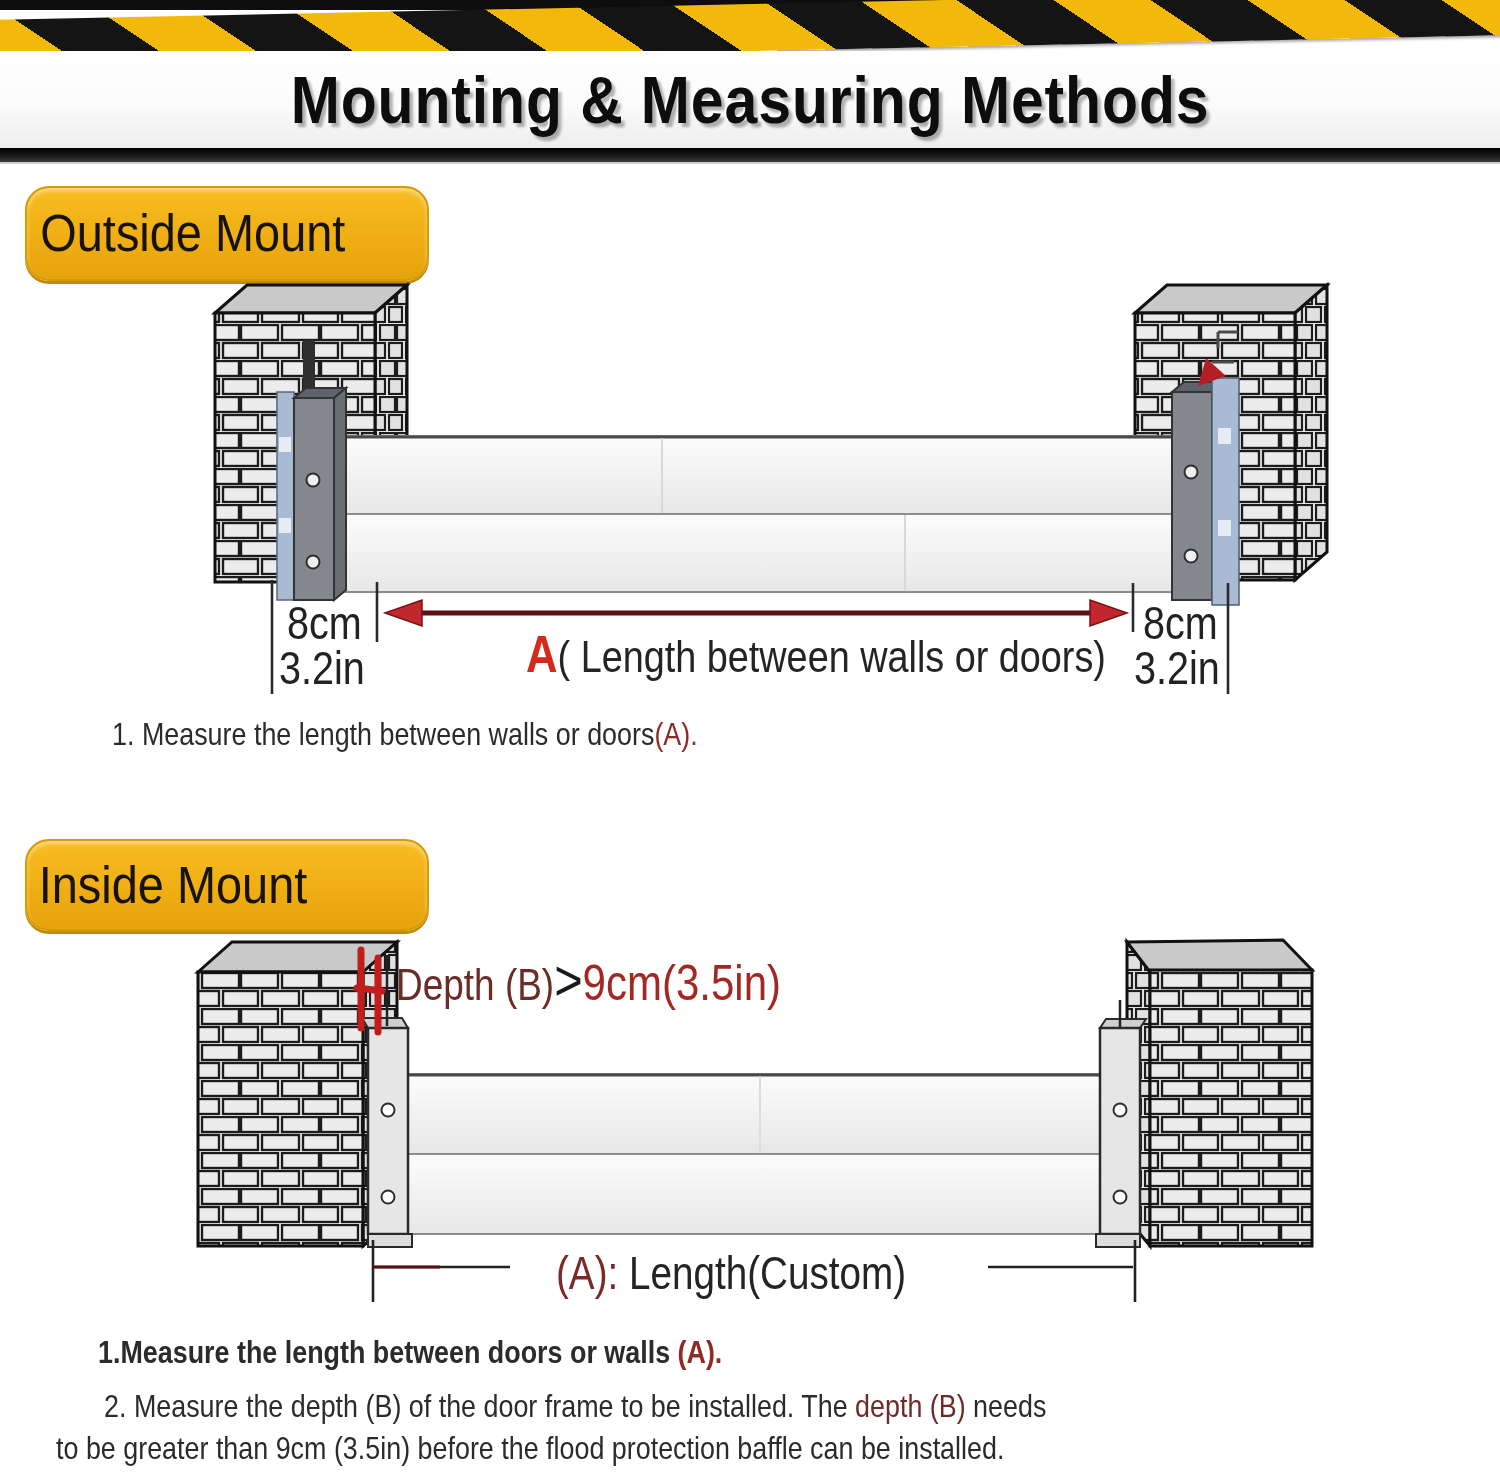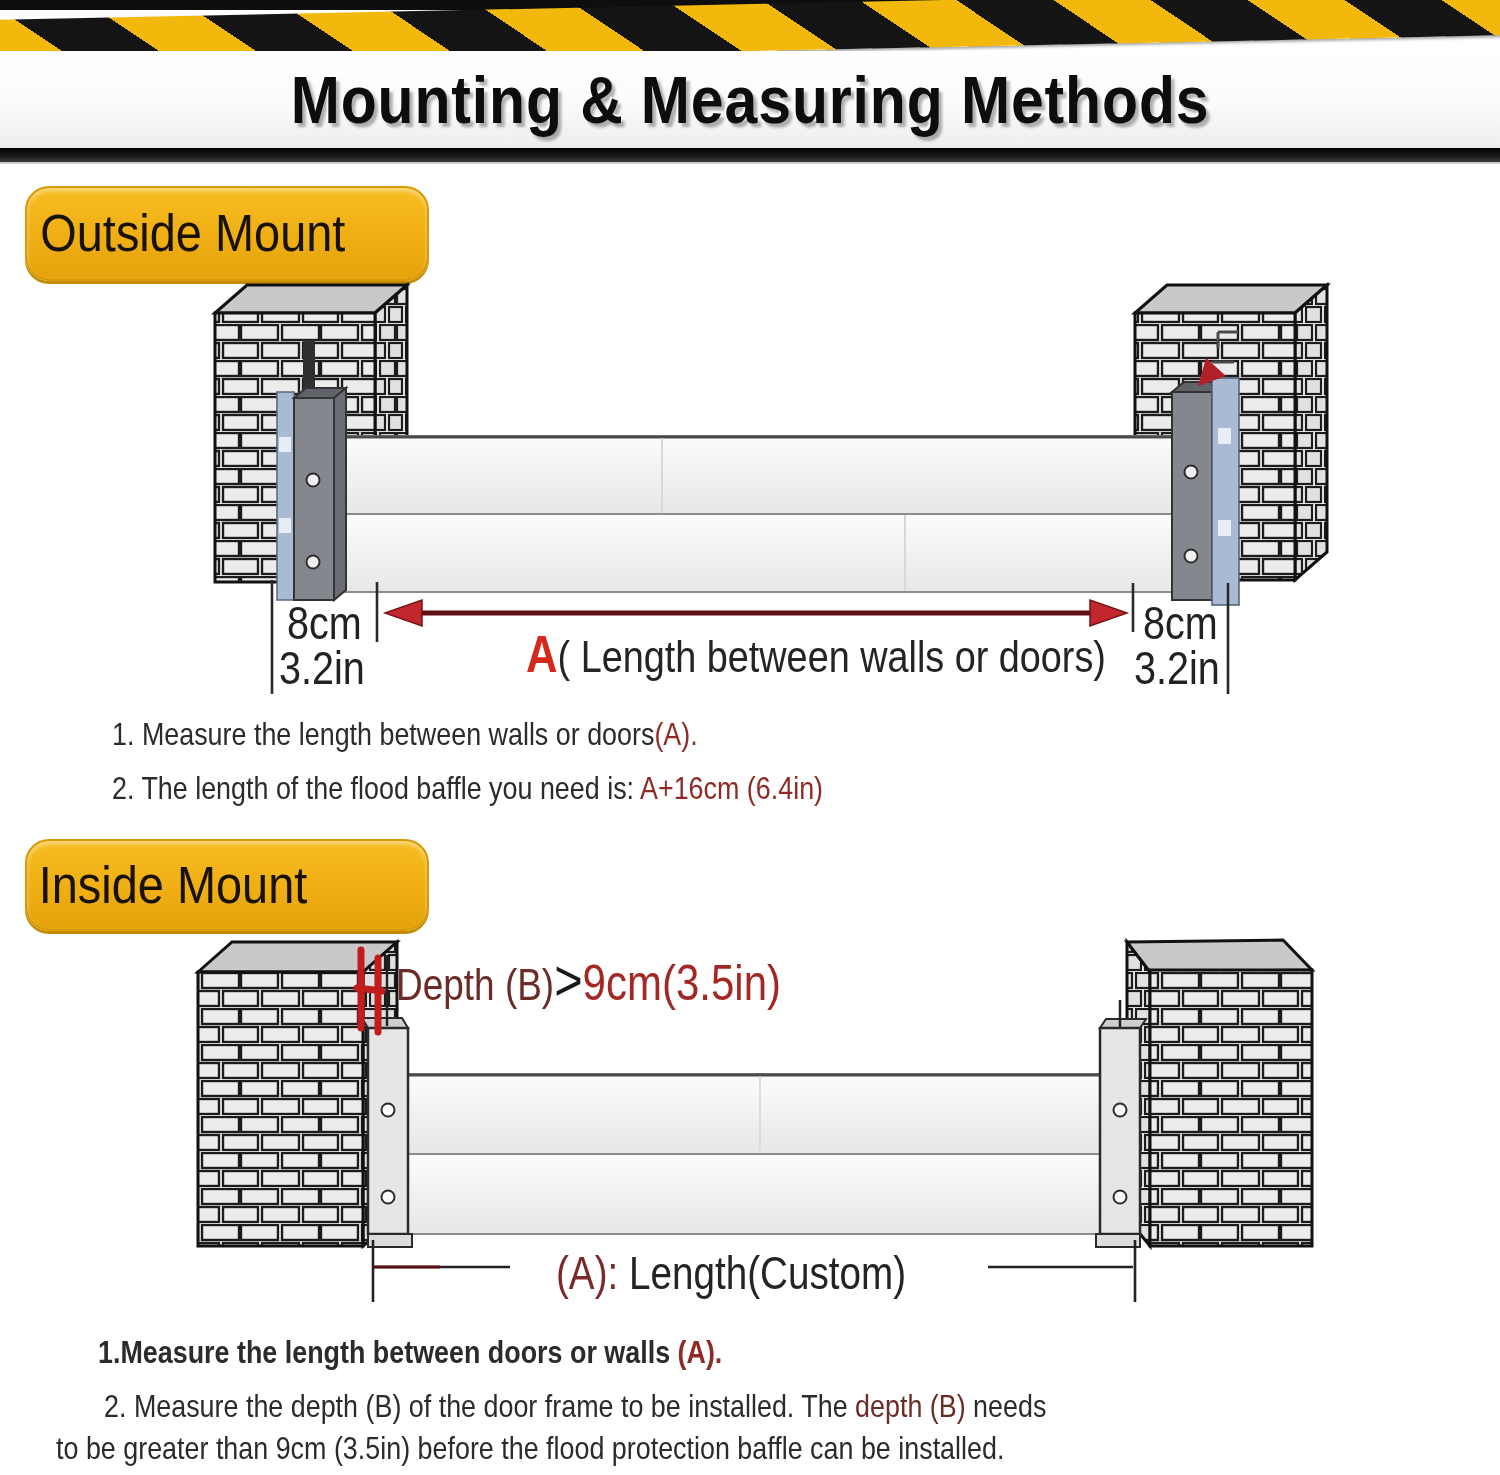--- a/index.html
+++ b/index.html
@@ -158,23 +158,20 @@
   <div class="abs dim" style="left:1126px;top:641px;width:102px;text-align:center;">
     <span class="condc">3.2in</span></div>
 
   <div class="abs" style="left:498px;top:624px;margin-left:28px;">
     <span class="cond"><span class="marker-red">A</span><span class="lbl-black">( Length between walls or doors)</span></span>
   </div>
 
   <div class="abs step" style="left:112px;top:716px;">
     <span class="cond"><span>1. Measure the length between walls or doors</span><span class="hl-red">(A).</span></span>
   </div>
-  <div class="abs step" style="left:112px;top:770px;">
-    <span class="cond"><span>2. The length of the flood baffle you need is: </span><span class="hl-red">A+16cm (6.4in)</span></span>
-  </div>
 
   <div class="abs badge" style="left:25px;top:839px;height:88px;">
     <span>Inside Mount</span>
   </div>
 
   <svg class="abs" style="left:140px;top:935px;" width="1270" height="375" viewBox="140 935 1270 375">
 
     <g>
       <polygon points="198,972 232,942 397,942 363,972" fill="#c9c9c9" stroke="#111" stroke-width="3"></polygon>
       <polygon points="363,972 397,942 397,1218 363,1246" fill="url(#brickS)" stroke="#111" stroke-width="3"></polygon>

